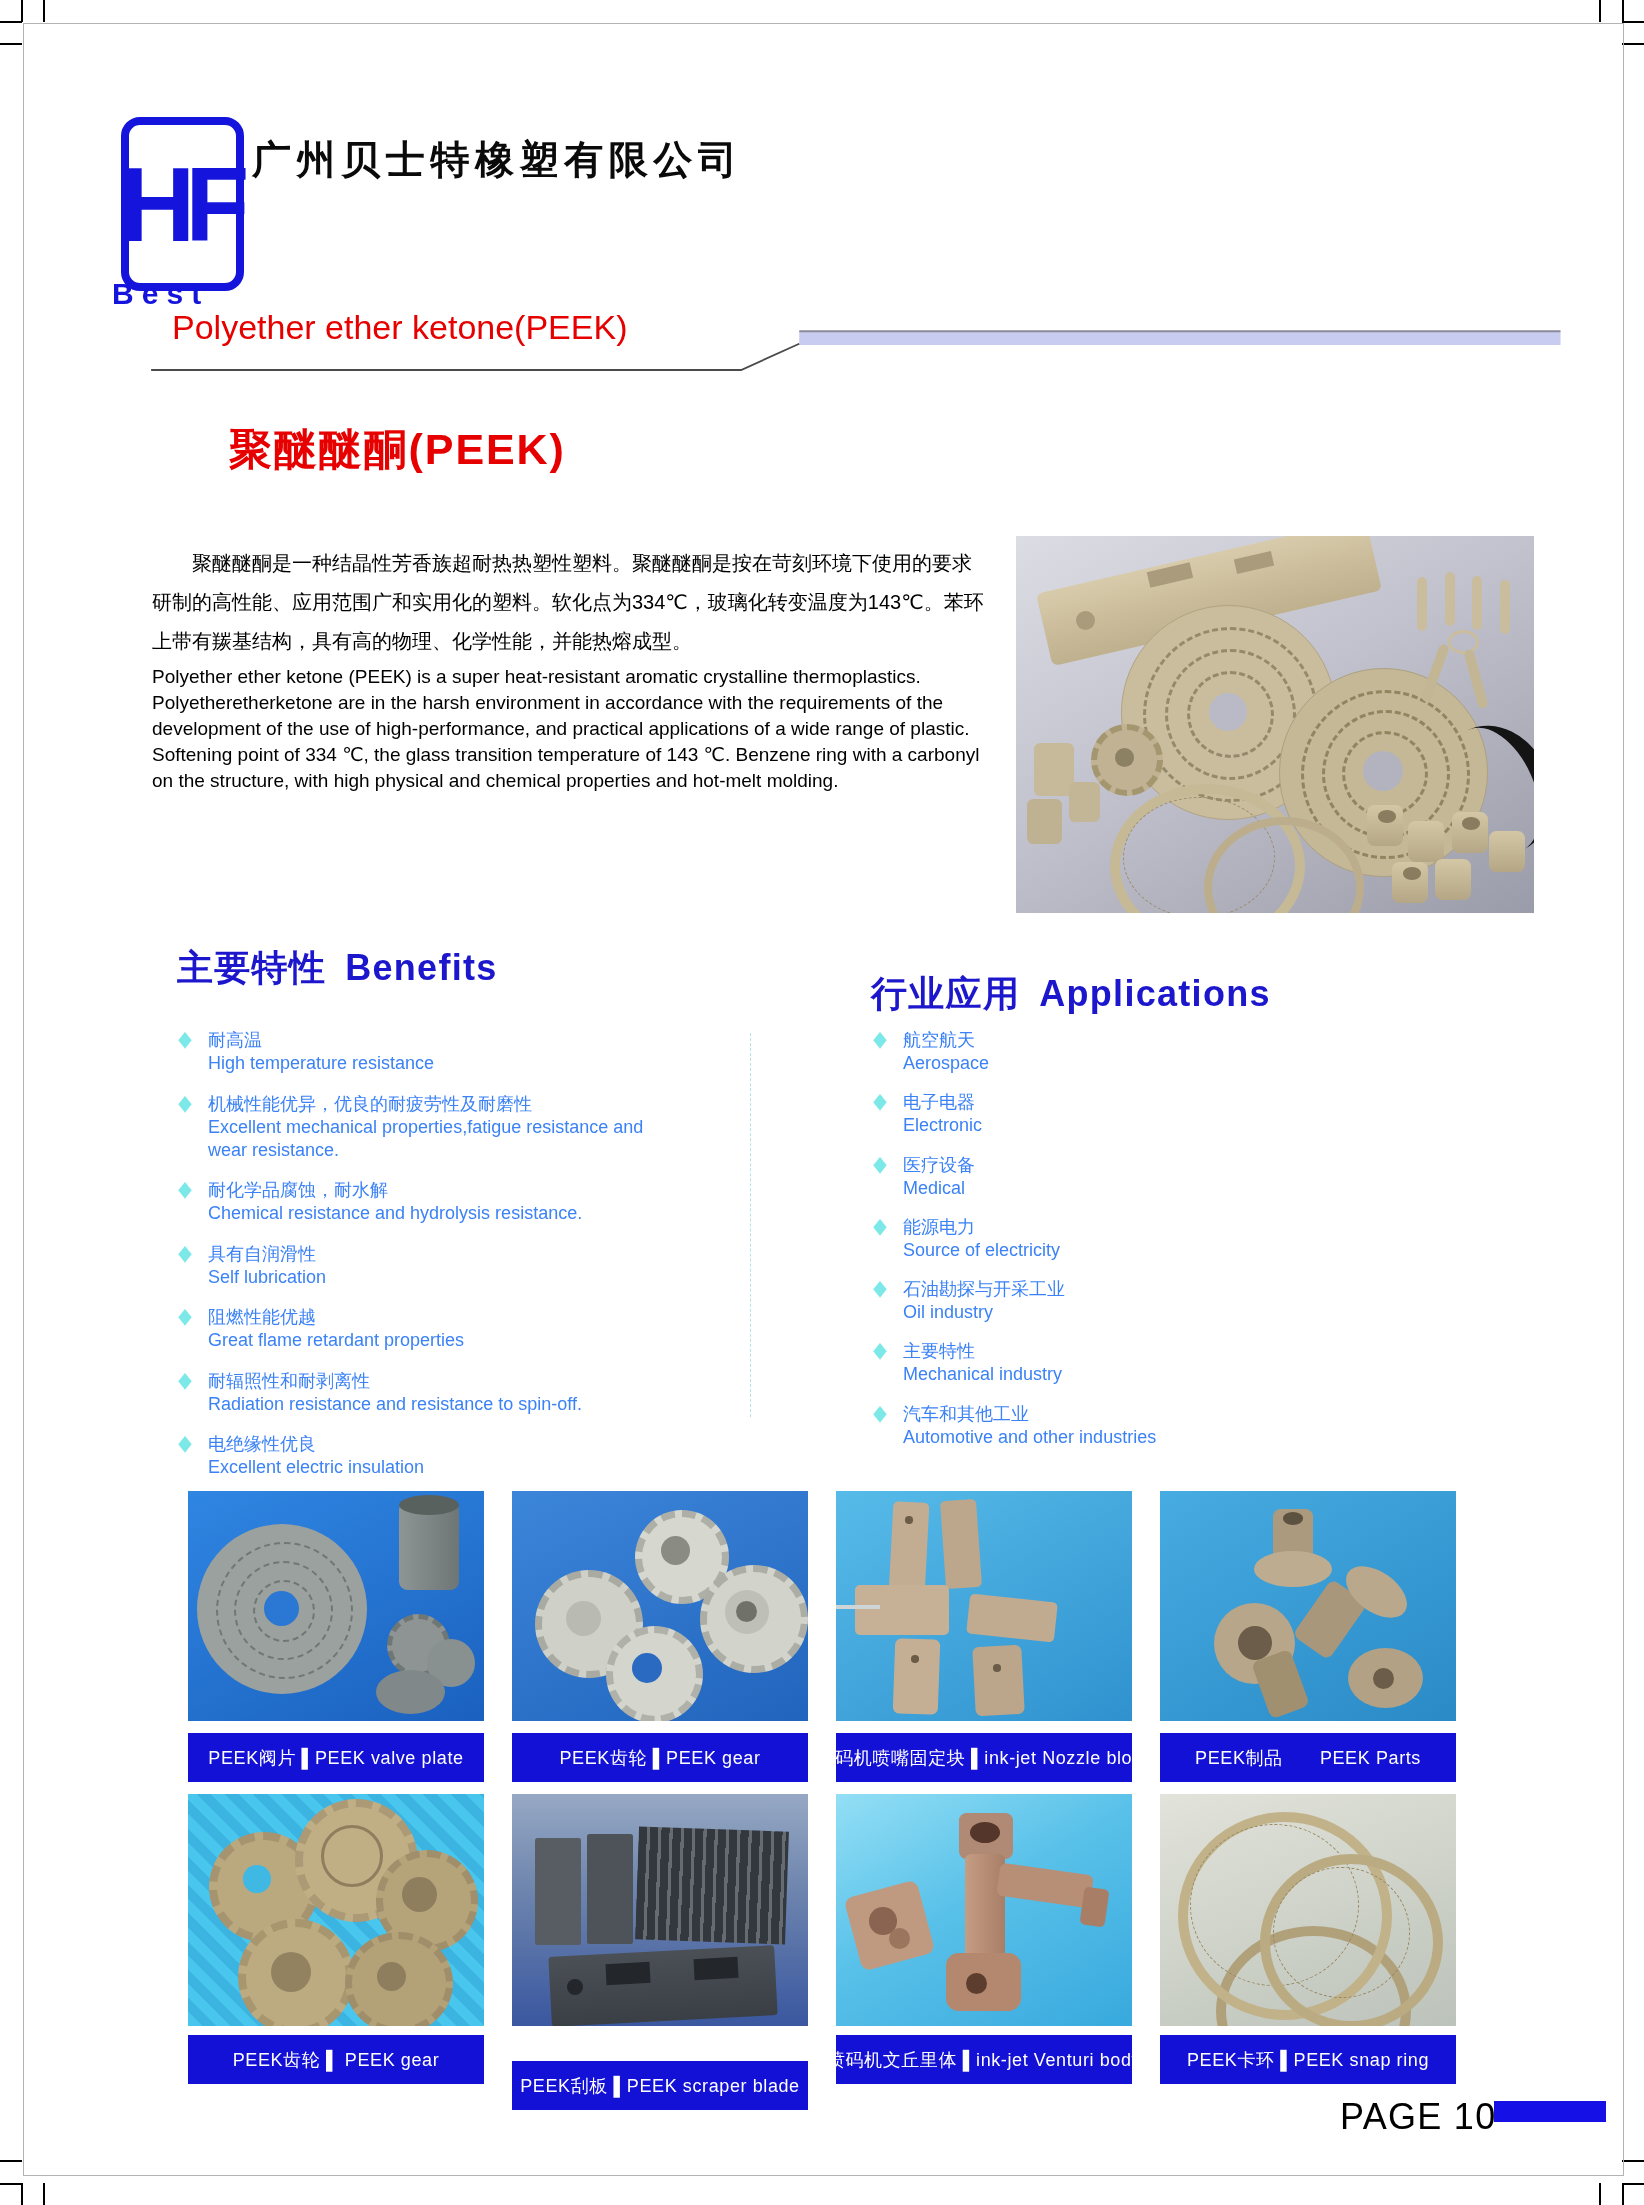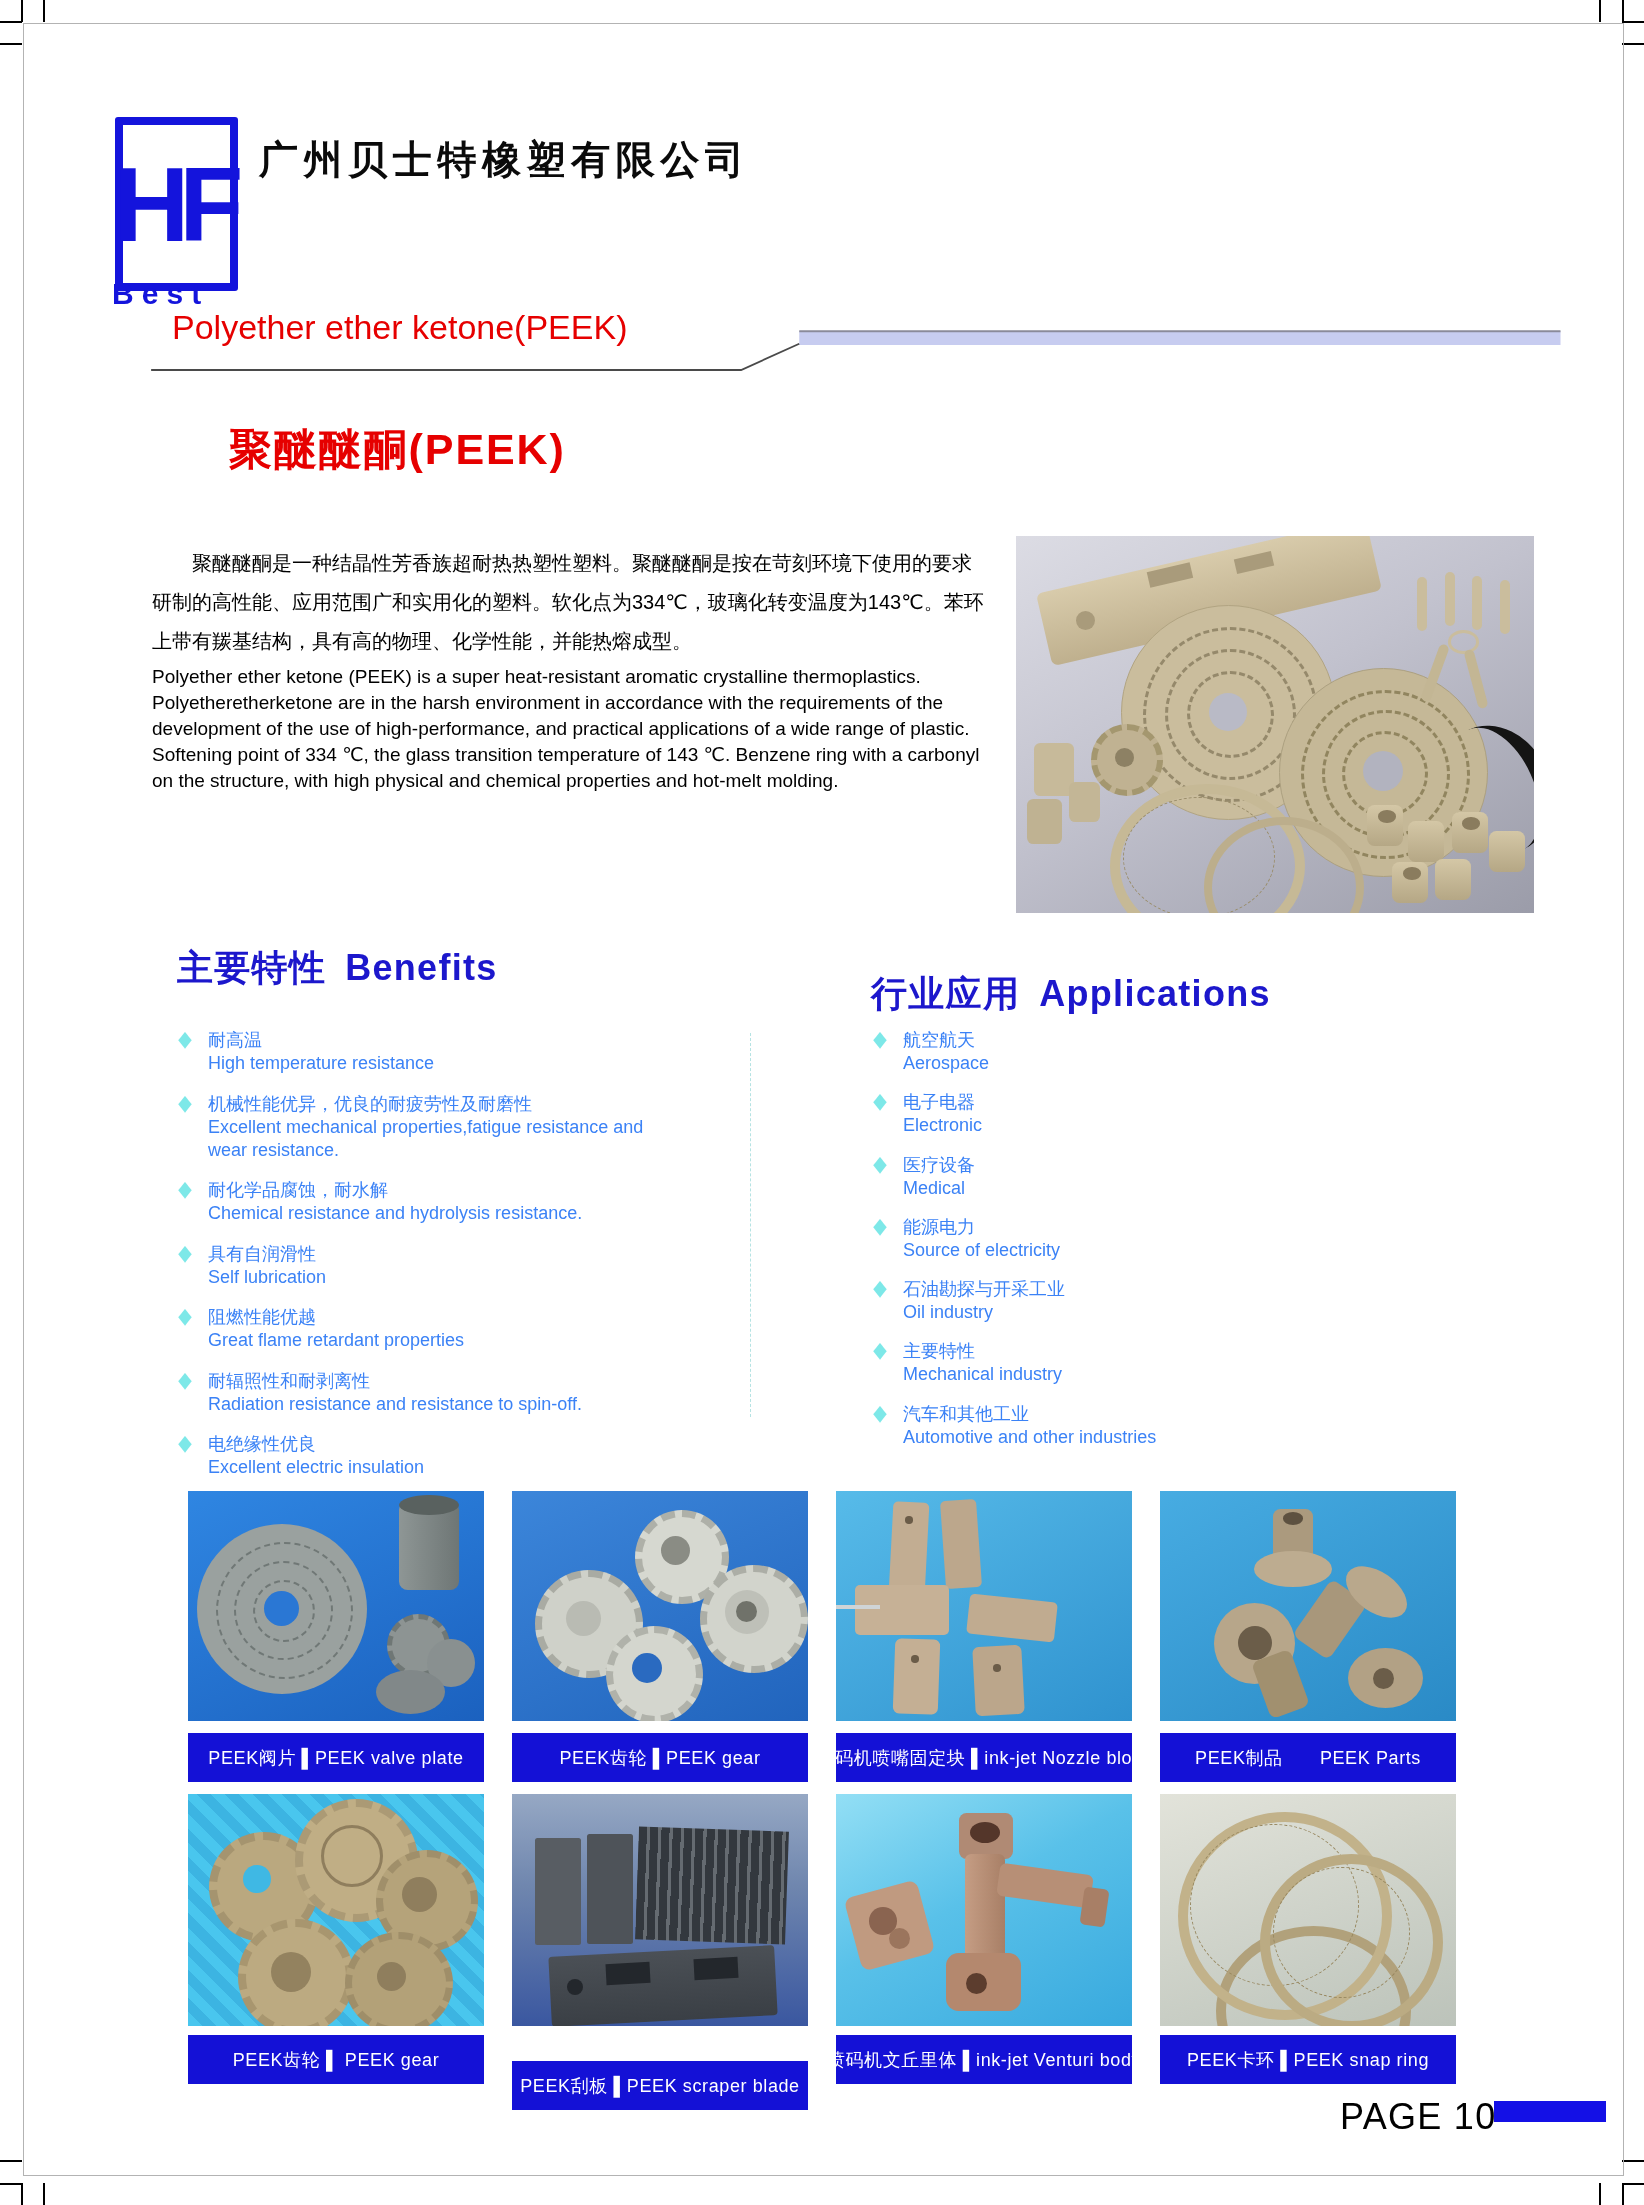--- a/index.html
+++ b/index.html
@@ -4,25 +4,25 @@
 <style>
   html,body{margin:0;padding:0;background:#fff;}
   .page{position:relative;width:1644px;height:2205px;background:#ffffff;
         font-family:"Liberation Sans","DejaVu Sans",sans-serif;overflow:hidden;}
   .frame{position:absolute;left:22.6px;top:22.6px;width:1599px;height:2151px;border:0.6px solid #b3b3b3;}
   .mark{position:absolute;background:#000;}
   .mark.h{height:1.9px;width:22px;}
   .mark.v{width:1.9px;height:22px;}
 
   
-  .logo-box{position:absolute;left:115px;top:117px;width:107px;height:158px;border:8.8px solid #1414dc;
-            border-radius:3px;display:flex;align-items:center;justify-content:center;}
+  .logo-box{position:absolute;left:121px;top:117px;width:107px;height:158px;border:8.8px solid #1414dc;
+            border-radius:19px;display:flex;align-items:center;justify-content:center;}
   .logo-hf{font-size:105px;font-weight:bold;color:#1414dc;letter-spacing:-10px;line-height:1;margin-left:-6.3px;}
   .logo-best{position:absolute;left:112px;top:277px;font-size:30px;font-weight:bold;color:#1414dc;letter-spacing:8.1px;}
-  .company-zh{position:absolute;left:259px;top:133px;font-size:39px;font-weight:bold;color:#0a0a0a;letter-spacing:5.6px;}
+  .company-zh{position:absolute;left:252px;top:133px;font-size:39px;font-weight:bold;color:#0a0a0a;letter-spacing:5.6px;}
   .band{position:absolute;left:241px;top:197px;width:877px;height:49px;
         background:linear-gradient(90deg,#1a17ac 0%,#2a28c4 30%,#7b7dd8 65%,#d9dbf2 90%,#ffffff 100%);
         display:flex;align-items:center;}
   .company-en{font-family:"Liberation Mono","DejaVu Sans Mono",monospace;font-size:25px;color:#ffffff;
               letter-spacing:3.1px;padding-left:20px;white-space:nowrap;}
 
   
   .title-en{position:absolute;left:172px;top:308px;font-size:34px;color:#e60000;}
   .divider-svg{position:absolute;left:144px;top:325px;}
   .title-zh{position:absolute;left:229px;top:421px;font-size:43px;font-weight:bold;color:#e60000;letter-spacing:1.9px;}

